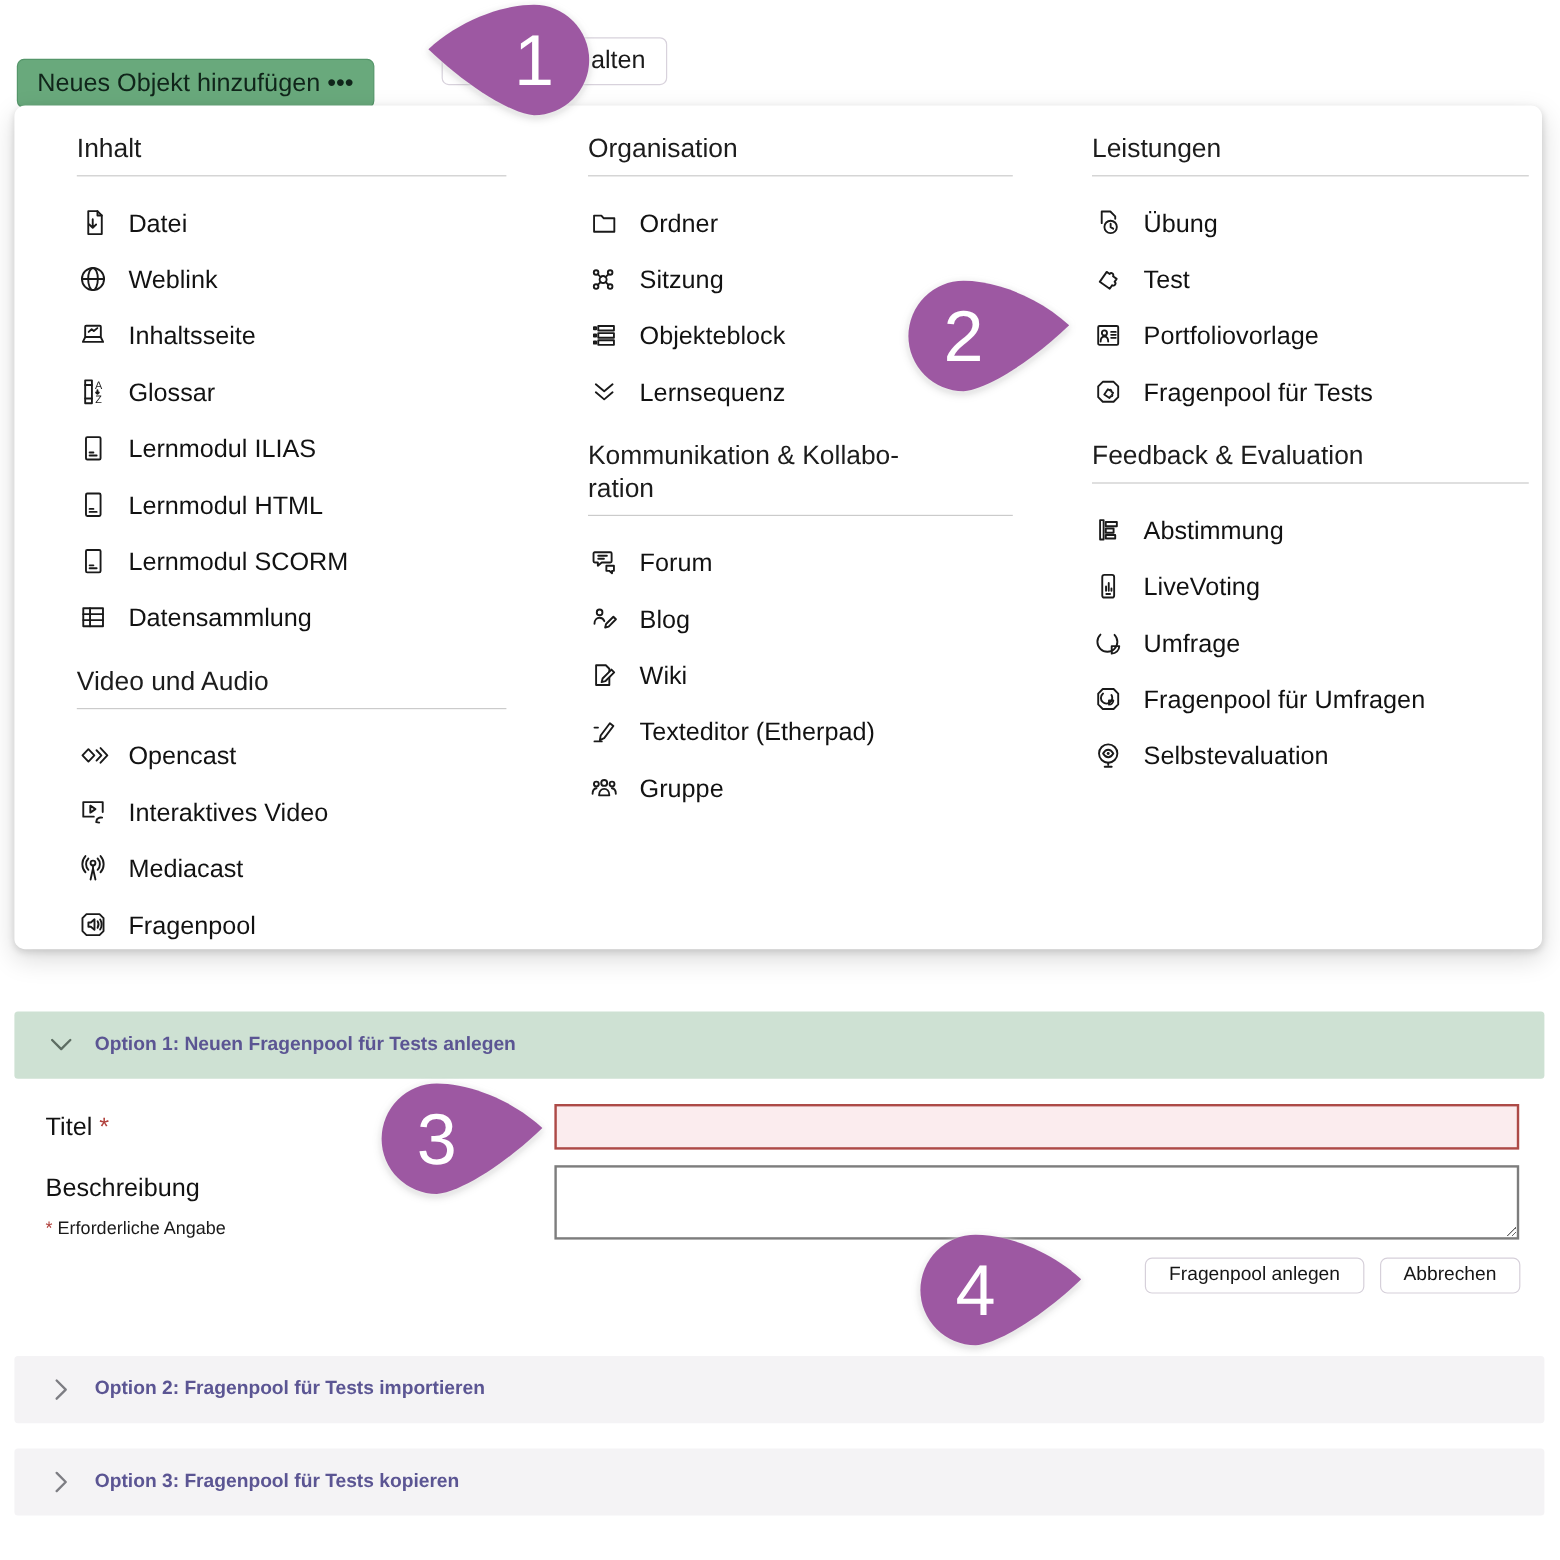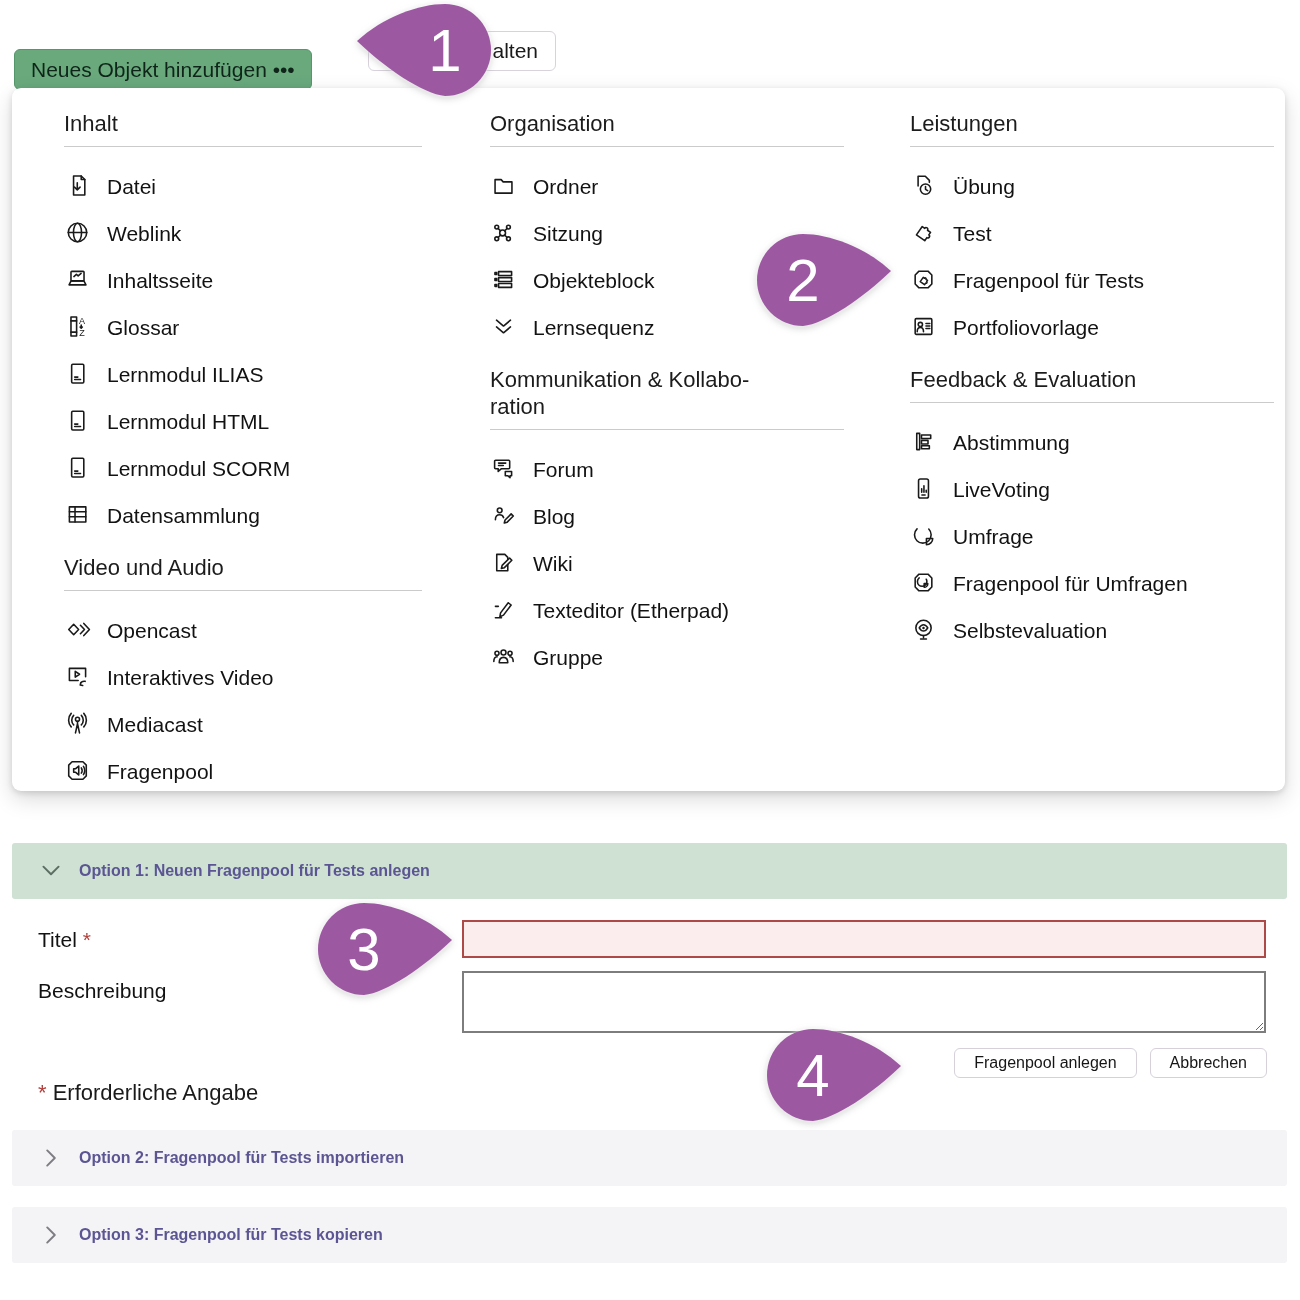--- a/index.html
+++ b/index.html
@@ -42,21 +42,21 @@
   .chev-open{stroke:#5d6d62;}
   .chev-closed{stroke:#7d7d83;}
 
   
   .flabel{position:absolute;left:38px;font-size:21px;color:#121212;}
   .req{color:#b0403c;}
   .inp-error{position:absolute;left:462px;top:920px;width:804px;height:38px;box-sizing:border-box;
     background:#fbecee;border:2px solid #ad4a47;border-radius:0;font-family:inherit;font-size:20px;padding:0 10px;}
   .ta{position:absolute;left:462px;top:971px;width:804px;height:62px;box-sizing:border-box;
     background:#fff;border:2px solid #7d7d7d;border-radius:0;font-family:inherit;font-size:20px;padding:6px 10px;resize:vertical;}
-  .note{position:absolute;left:38px;top:1080px;font-size:22px;color:#1a1a1a;}
+  .note{position:absolute;left:38px;top:1015px;font-size:15px;color:#1a1a1a;}
   .form-actions{position:absolute;top:1048px;right:33px;display:flex;gap:13px;}
   .btn{height:30px;padding:0 19px;background:#fff;border:1px solid #d6d0da;border-radius:6px;
     font-family:inherit;font-size:16px;color:#161616;cursor:pointer;white-space:nowrap;}
 
   
   .callout{position:absolute;filter:drop-shadow(0 0 2px rgba(255,255,255,.85)) drop-shadow(0 2px 3px rgba(0,0,0,.18));}
   .cal-body{fill:#9d58a2;}
   .cal-num{fill:#ffffff;font-size:60px;font-family:"Liberation Sans",sans-serif;}
 </style>
 </head>
@@ -273,35 +273,35 @@
           <span class="ml">Übung</span>
         </div>
         <div class="mi">
           <svg class="ic" viewBox="0 0 24 24">
               <path transform="rotate(35 12 13)" d="M7.5 8.5h2.7a1.5 1.5 0 1 1 3 0h3.3v2.7a1.5 1.5 0 1 1 0 3v3.3H7.5z"></path>
             </svg>
           <span class="ml">Test</span>
         </div>
         <div class="mi">
           <svg class="ic" viewBox="0 0 24 24">
+              <rect x="4.6" y="5" width="14.8" height="14" rx="1"></rect>
+              <circle cx="9.2" cy="10.2" r="1.9"></circle>
+              <path d="M6.4 16.6c0-2.4 1.2-3.7 2.8-3.7s2.8 1.3 2.8 3.7"></path>
+              <path d="M14.2 9.4h3.4M14.2 11.6h3.4M14.2 13.8h3.4"></path>
+            </svg>
+          <span class="ml">Portfoliovorlage</span>
+        </div>
+        <div class="mi">
+          <svg class="ic" viewBox="0 0 24 24">
               <path d="M8 4.6h8l3.4 3.4v8L16 19.4H8l-3.4-3.4v-8z"></path>
               <g transform="translate(6.1 6.6) scale(0.52)">
                 <path transform="rotate(35 12 13)" d="M7.5 8.5h2.7a1.5 1.5 0 1 1 3 0h3.3v2.7a1.5 1.5 0 1 1 0 3v3.3H7.5z" stroke-width="2.6"></path>
               </g>
             </svg>
           <span class="ml">Fragenpool für Tests</span>
-        </div>
-        <div class="mi">
-          <svg class="ic" viewBox="0 0 24 24">
-              <rect x="4.6" y="5" width="14.8" height="14" rx="1"></rect>
-              <circle cx="9.2" cy="10.2" r="1.9"></circle>
-              <path d="M6.4 16.6c0-2.4 1.2-3.7 2.8-3.7s2.8 1.3 2.8 3.7"></path>
-              <path d="M14.2 9.4h3.4M14.2 11.6h3.4M14.2 13.8h3.4"></path>
-            </svg>
-          <span class="ml">Portfoliovorlage</span>
         </div>
       </section>
       <section class="msec gap">
         <h3 class="mtitle">Feedback &amp; Evaluation</h3>
         <div class="mrule"></div>
         <div class="mi">
           <svg class="ic" viewBox="0 0 24 24">
               <rect x="6" y="4.8" width="2.6" height="14.4"></rect>
               <rect x="10.2" y="6.2" width="8.2" height="3.2"></rect>
               <rect x="10.2" y="11" width="5.8" height="3.2"></rect>

